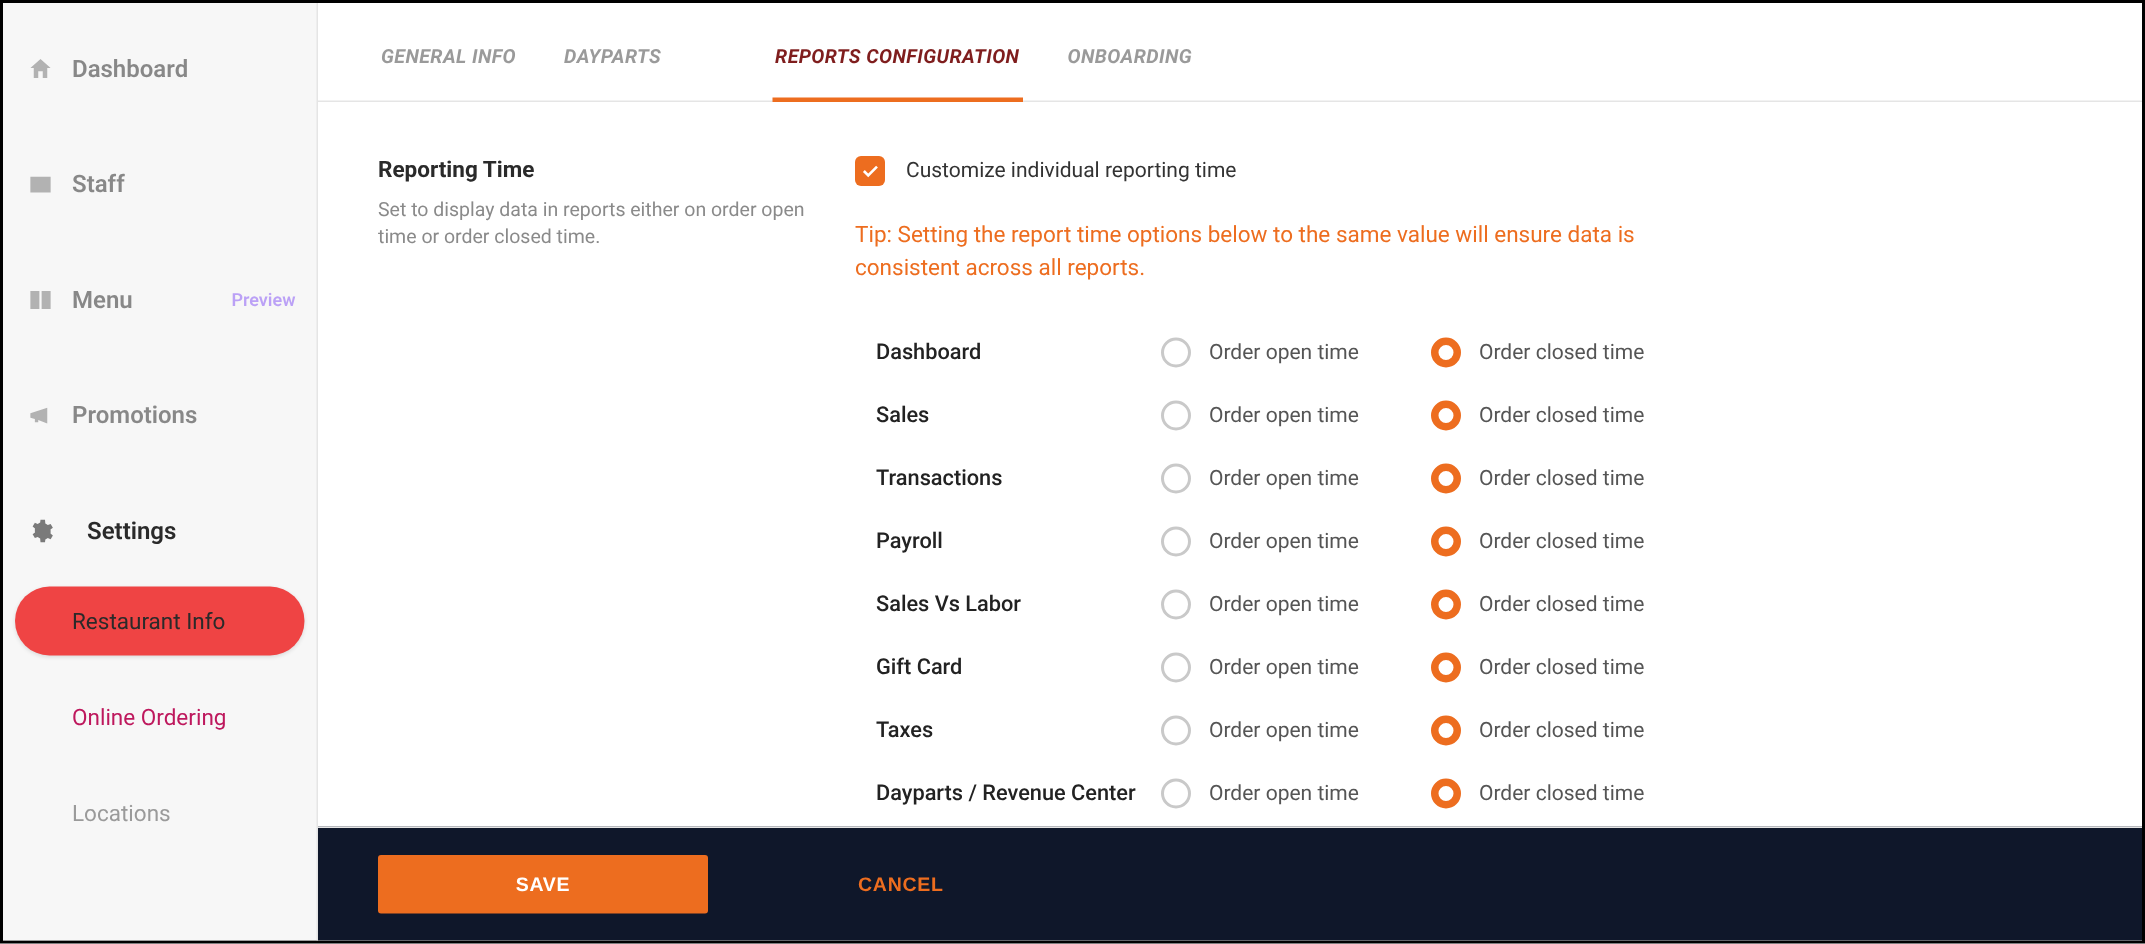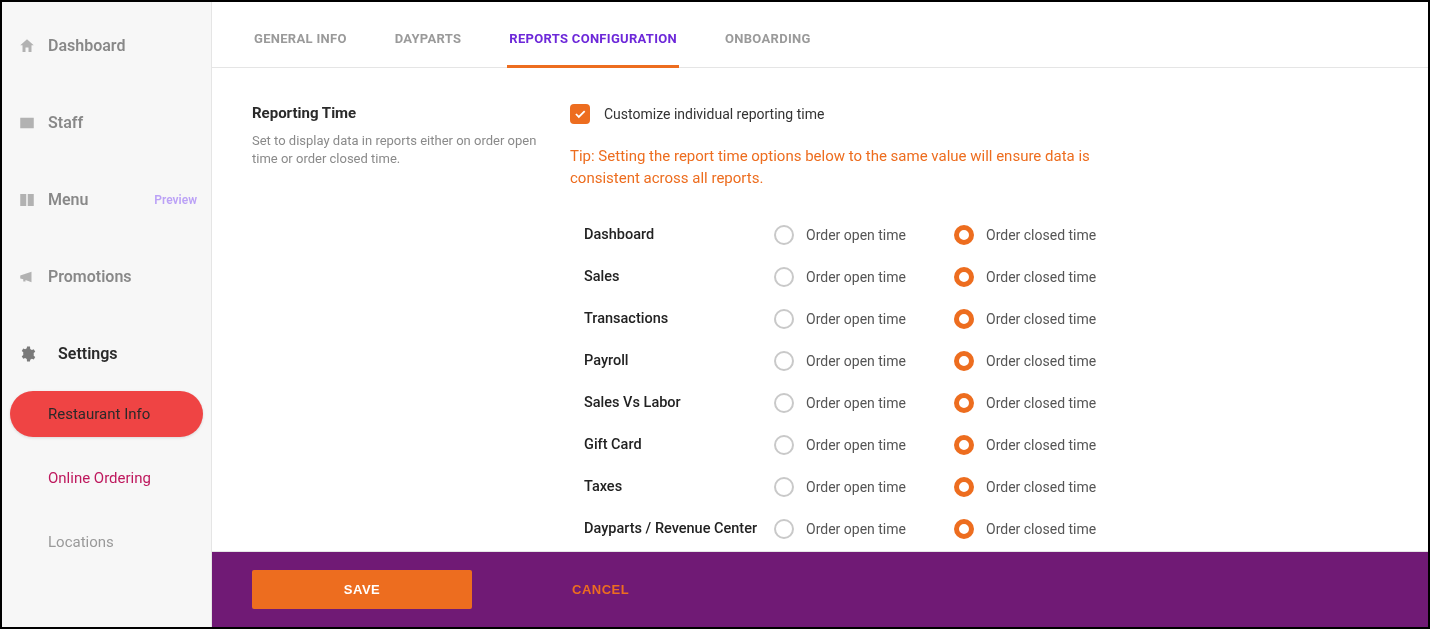--- a/index.html
+++ b/index.html
@@ -71,42 +71,44 @@
 
   
   .main {
     flex: 1;
     display: flex;
     flex-direction: column;
     min-width: 0;
   }
   .tabs {
     display: flex;
-    gap: 44px;
+    gap: 28px;
     padding: 0 40px;
     border-bottom: 1px solid #e5e5e5;
     height: 66px;
     align-items: flex-end;
+    font-style: italic;
   }
   .tab {
     padding: 0 2px 20px;
     font-size: 13px;
     font-weight: 700;
     letter-spacing: 0.3px;
     color: #9a9a9a;
     cursor: pointer;
     border-bottom: 3px solid transparent;
     text-transform: uppercase;
     line-height: 1;
     position: relative;
     top: 1px;
   }
   .tab.active {
-    color: #6d28d9;
+    color: #7f1d1d;
     border-bottom-color: #ed6d1f;
+    margin-left: 44px;
   }
 
   .content {
     flex: 1;
     overflow-y: auto;
     padding: 36px 40px 20px;
   }
   .section {
     display: grid;
     grid-template-columns: 300px 1fr;
@@ -170,21 +172,21 @@
     background: #fff;
     flex: 0 0 20px;
   }
   .radio.checked {
     border: 5px solid #ed6d1f;
   }
 
   
   .footer {
     border-top: 1px solid #e5e5e5;
-    background: #701a75;
+    background: #0f172a;
     padding: 18px 40px;
     display: flex;
     align-items: center;
     gap: 100px;
   }
   .btn-primary {
     background: #ed6d1f;
     color: #fff;
     font-weight: 700;
     font-size: 13px;

